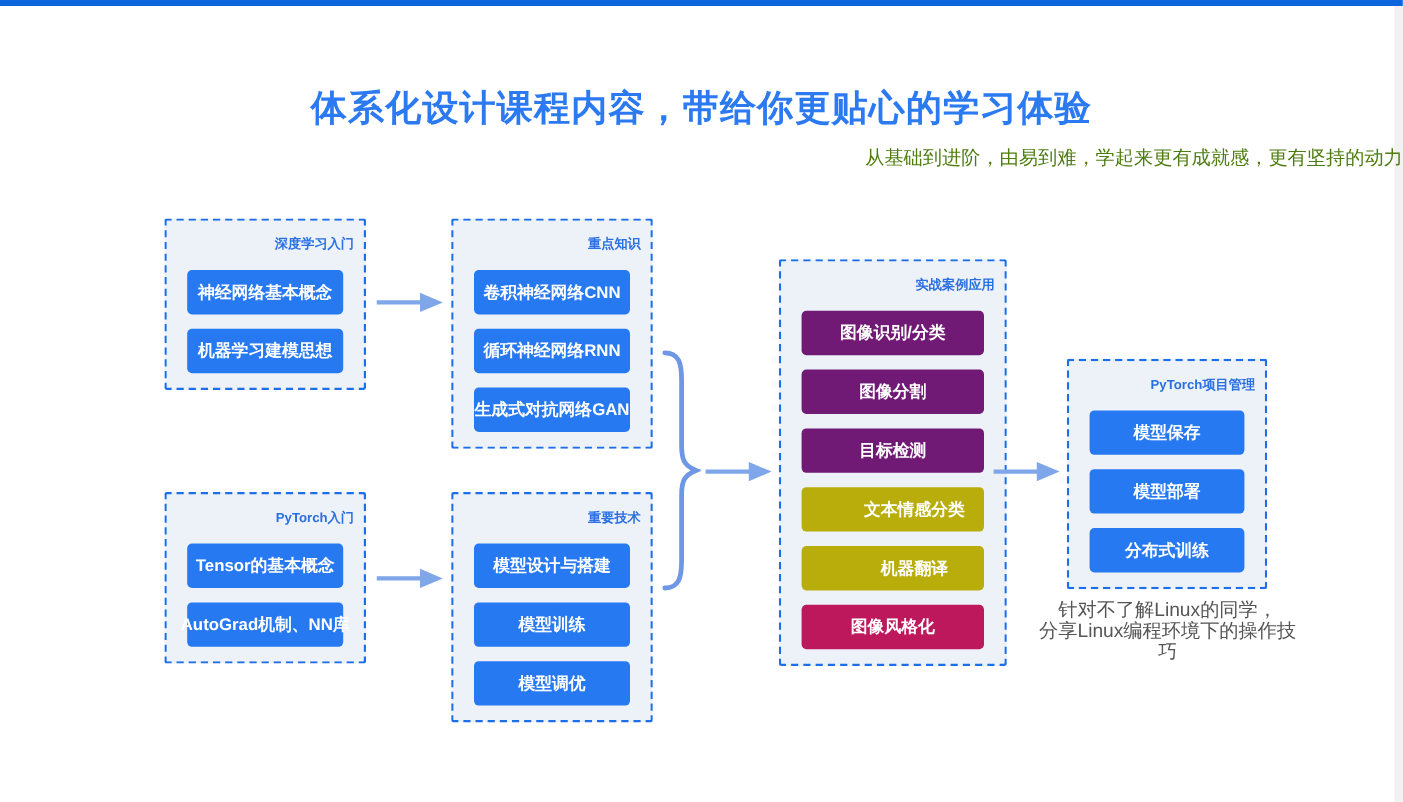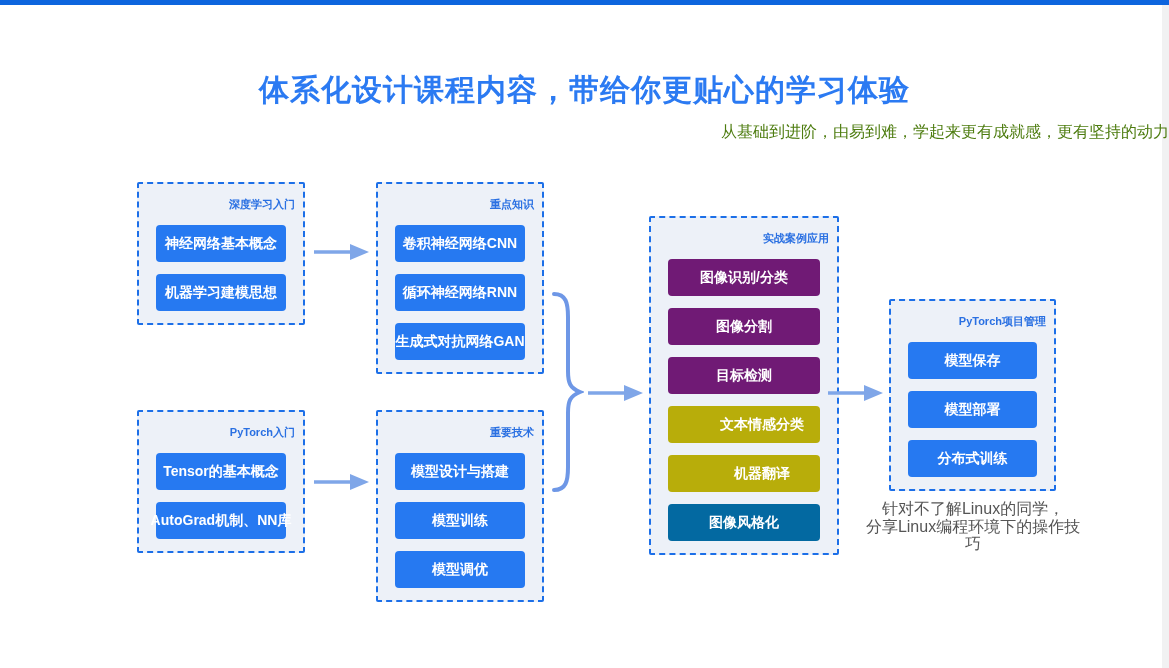--- a/index.html
+++ b/index.html
@@ -46,21 +46,21 @@
     height:37px;
     border-radius:4px;
     color:#ffffff;
     font-size:14px;font-weight:700;
     display:flex;align-items:center;justify-content:center;
     white-space:nowrap;
   }
   .c-blue{background:#2679F1;}
   .c-orange{background:#701a75;text-align:right;}
   .c-olive{background:#B8AD0A;padding-left:36px;}
-  .c-green{background:#0369a1;}
+  .c-green{background:#be185d;}
   .arrow{position:absolute;}
   .note{
     position:absolute;left:858px;top:500px;width:230px;
     text-align:center;
     font-size:16px;color:#555555;line-height:17.5px;
   }
 </style>
 </head>
 <body>
 

